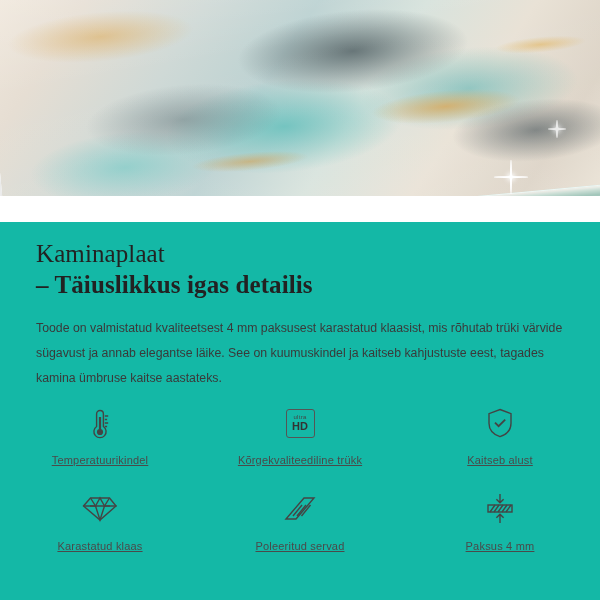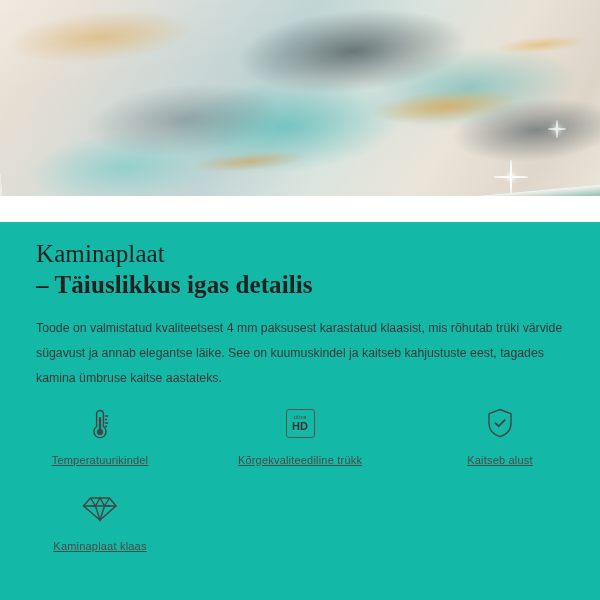--- a/index.html
+++ b/index.html
@@ -244,19 +244,39 @@
       <div class="ic">
         <svg width="36" height="32" viewBox="0 0 36 32" fill="none" stroke="#444" stroke-width="1.4">
           <path d="M8.5 5h19l6.5 8-16 14L1.5 13 8.5 5z"></path>
           <path d="M1.5 13h33"></path>
           <path d="M8.5 5l5 8-5.5 0"></path>
           <path d="M27.5 5l-5 8 5.5 0"></path>
           <path d="M13.5 13l4.5 14 4.5-14"></path>
           <path d="M13.5 13l4.5-8 4.5 8"></path>
         </svg>
       </div>
-      <div class="cap">Kaminaplaat klaas</div>
-    </div>
-
-
+      <div class="cap">Karastatud klaas</div>
+    </div>
+
+    <div class="feature">
+      <div class="ic">
+        <svg width="34" height="30" viewBox="0 0 34 30" fill="none" stroke="#444" stroke-width="1.4">
+          <path d="M3 25L21 4h10L13 25H3z"></path>
+          <path d="M10 22l9-11M14 22l9-11M18.5 22l9-11"></path>
+        </svg>
+      </div>
+      <div class="cap">Poleeritud servad</div>
+    </div>
+
+    <div class="feature">
+      <div class="ic">
+        <svg width="34" height="36" viewBox="0 0 34 36" fill="none" stroke="#444" stroke-width="1.4">
+          <path d="M17 3v8M13.4 8.2L17 11.8l3.6-3.6"></path>
+          <rect x="5" y="14" width="24" height="7"></rect>
+          <path d="M7 21l5-7M11 21l5-7M15 21l5-7M19 21l5-7M23 21l5-7"></path>
+          <path d="M17 32v-8M13.4 26.8L17 23.2l3.6 3.6"></path>
+        </svg>
+      </div>
+      <div class="cap">Paksus 4 mm</div>
+    </div>
 
   </div>
 </div>
 
 </body></html>

